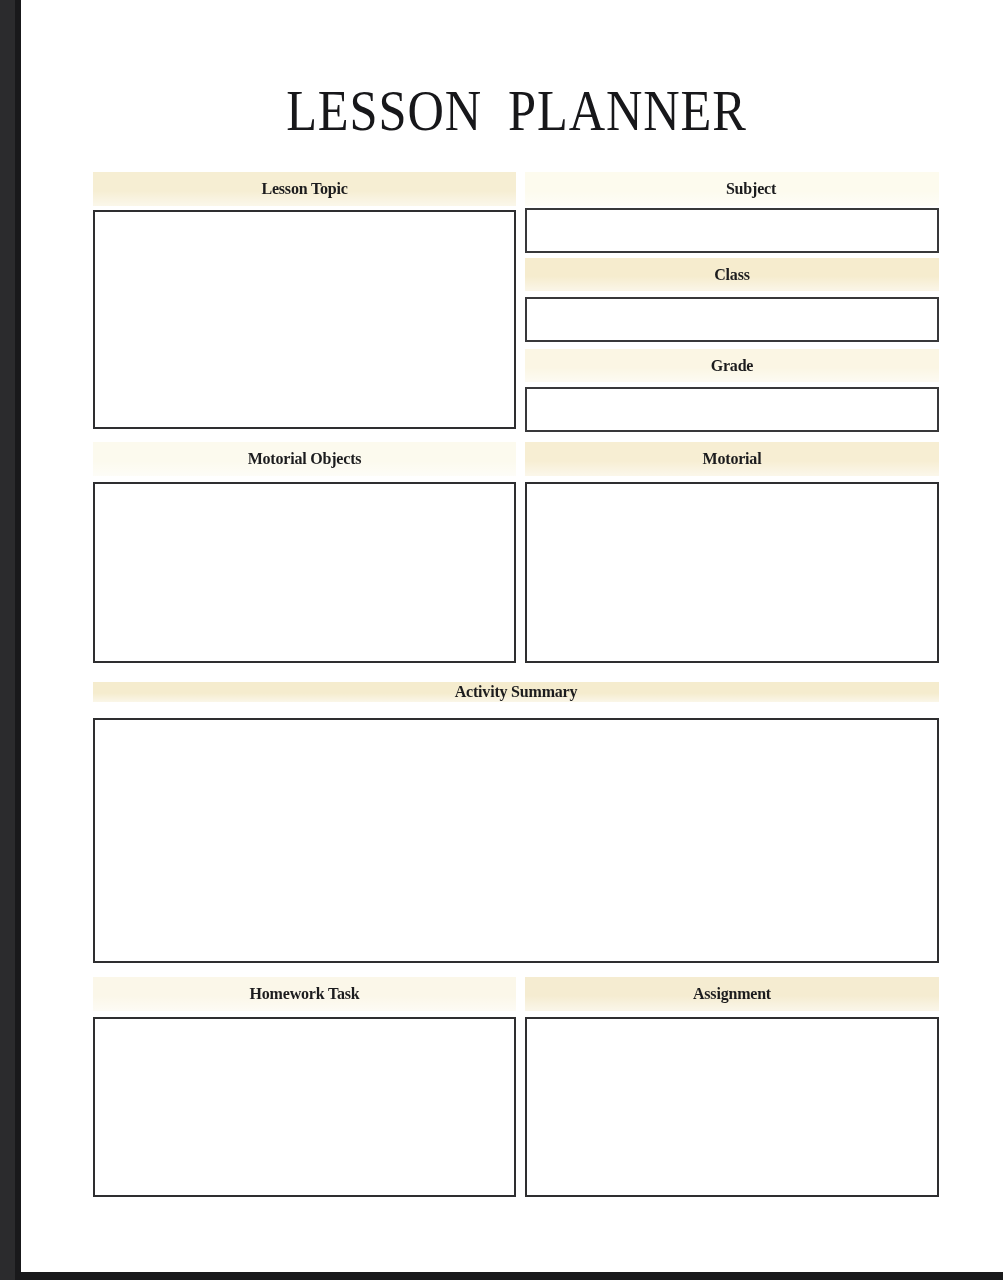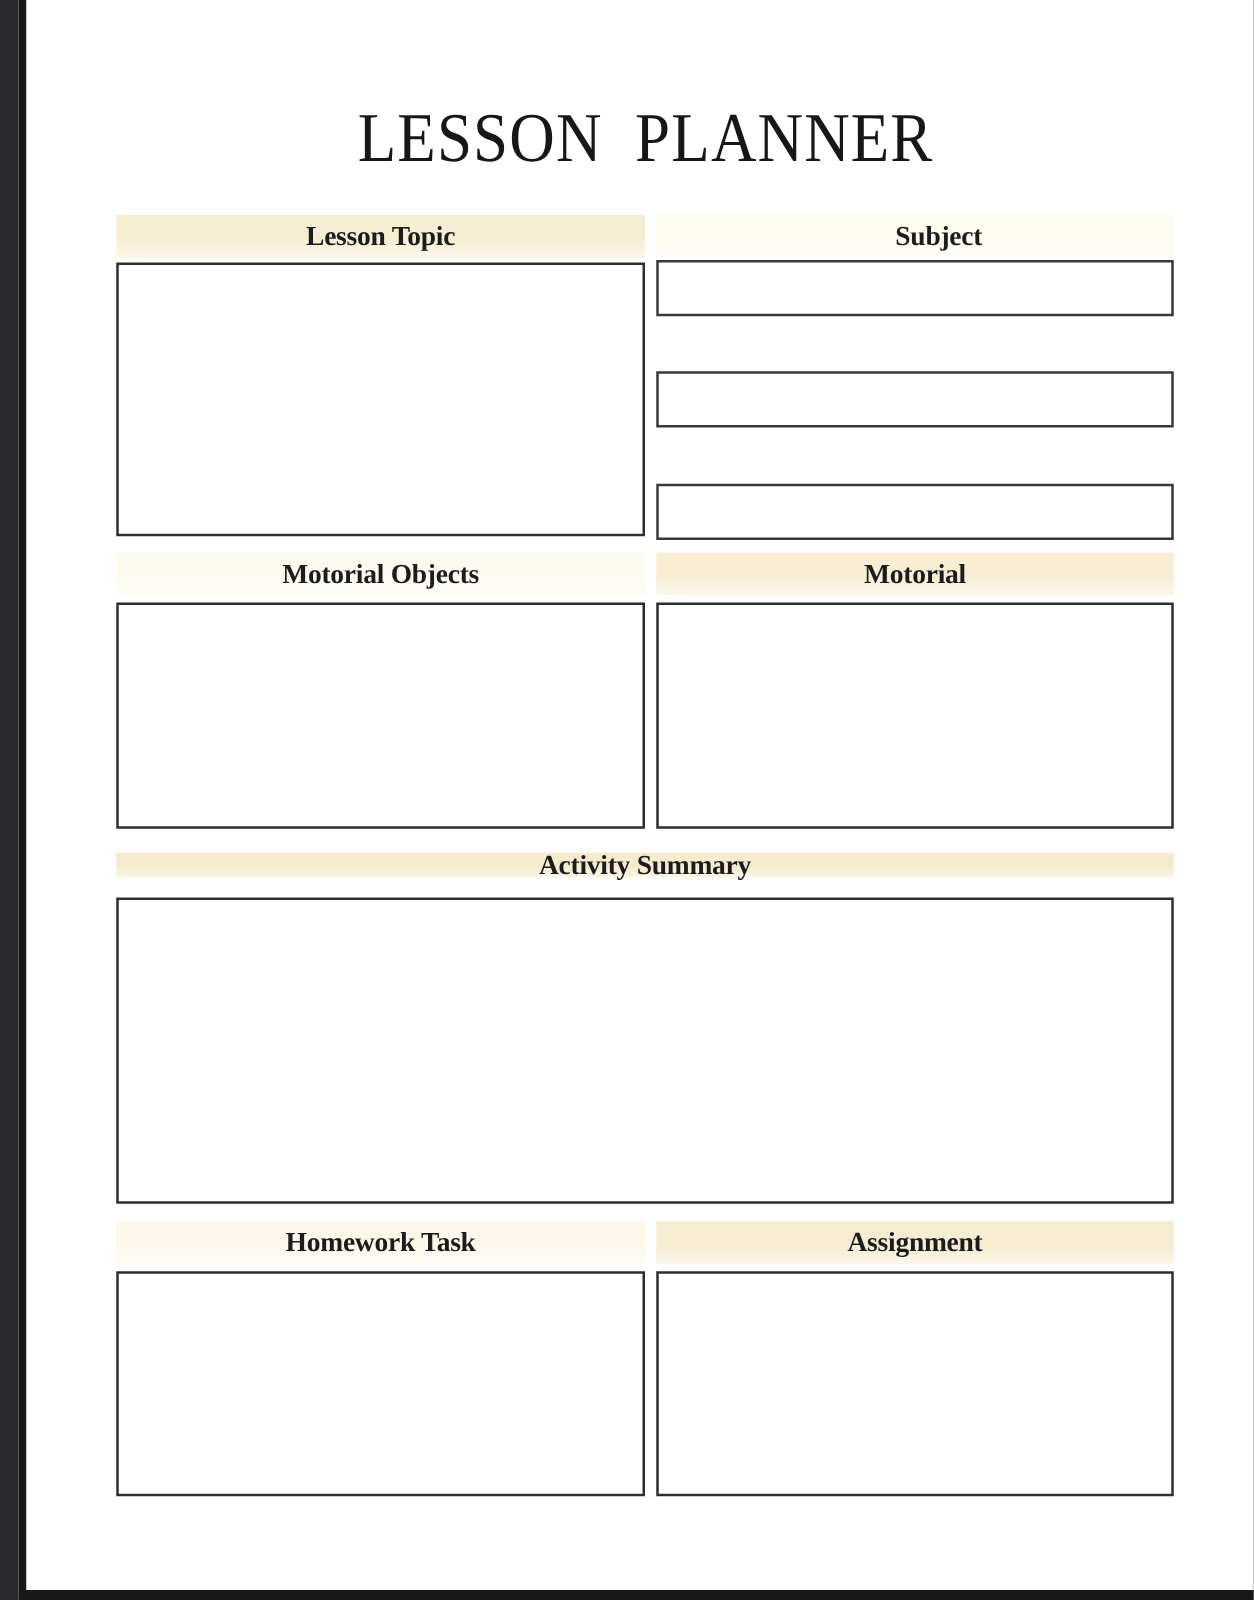--- a/index.html
+++ b/index.html
@@ -33,21 +33,21 @@
     word-spacing: 14px;
     transform: scaleX(0.9);
   }
 
   .hdr {
     position: absolute;
     display: flex;
     align-items: center;
     justify-content: center;
     font-weight: bold;
-    font-size: 22px;
+    font-size: 16px;
     letter-spacing: -0.2px;
     color: #1c1c1e;
     
     background-image: linear-gradient(to bottom, rgba(255,255,255,0) 55%, rgba(255,255,255,0.5) 97%);
   }
 
   .box, .field {
     position: absolute;
     background: #ffffff;
     border: 2px solid #2e2e30;
@@ -94,22 +94,24 @@
 <div class="canvas">
 
   <h1 class="title">LESSON PLANNER</h1>
 
   <div class="hdr hdr-lesson-topic" style="background-color: rgb(246, 238, 211);">Lesson Topic</div>
   <textarea class="box box-lesson-topic" style=""></textarea>
 
   <div class="hdr hdr-subject" style="background-color: rgb(253, 251, 238);">Subject</div>
   <input type="text" class="field field-subject" value="" style="">
 
+  <div class="hdr hdr-class" style="background-color: rgb(246, 236, 206);">Class</div>
   <input type="text" class="field field-class" value="" style="">
 
+  <div class="hdr hdr-grade" style="background-color: rgb(251, 246, 228);">Grade</div>
   <input type="text" class="field field-grade" value="" style="">
 
   <div class="hdr hdr-learning-objects" style="background-color: rgb(252, 250, 238);">Motorial Objects</div>
   <textarea class="box box-learning-objects" style=""></textarea>
 
   <div class="hdr hdr-motorial" style="background-color: rgb(247, 238, 211);">Motorial</div>
   <textarea class="box box-motorial" style=""></textarea>
 
   <div class="hdr hdr-activity-summary" style="background-color: rgb(245, 236, 206);">Activity Summary</div>
   <textarea class="box box-activity-summary" style=""></textarea>

